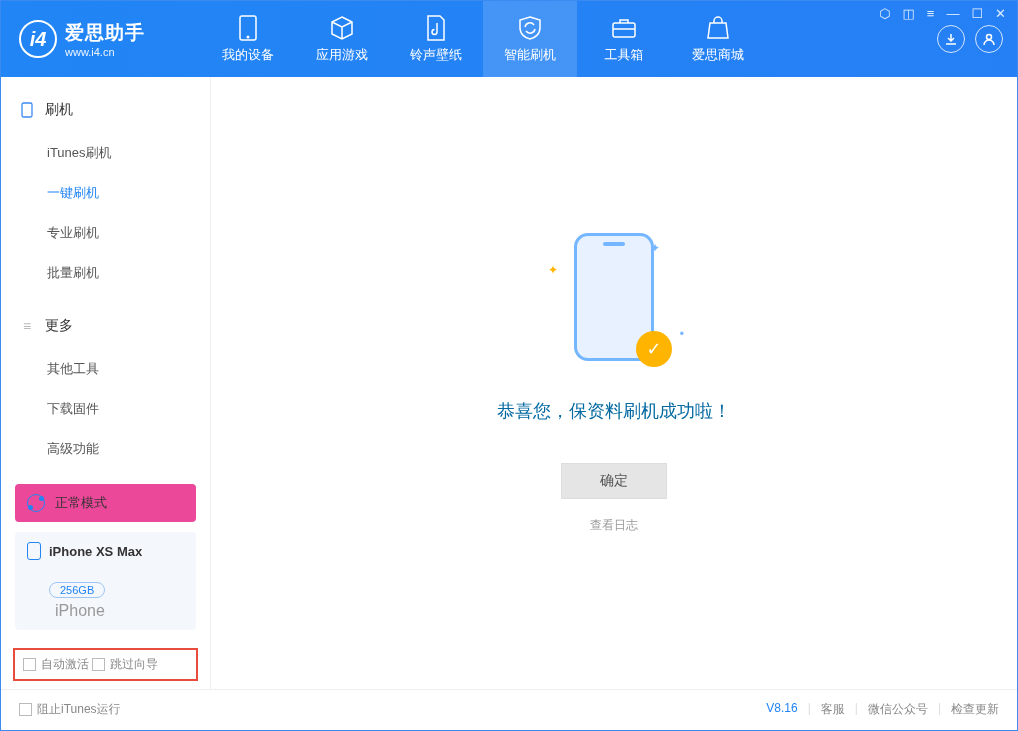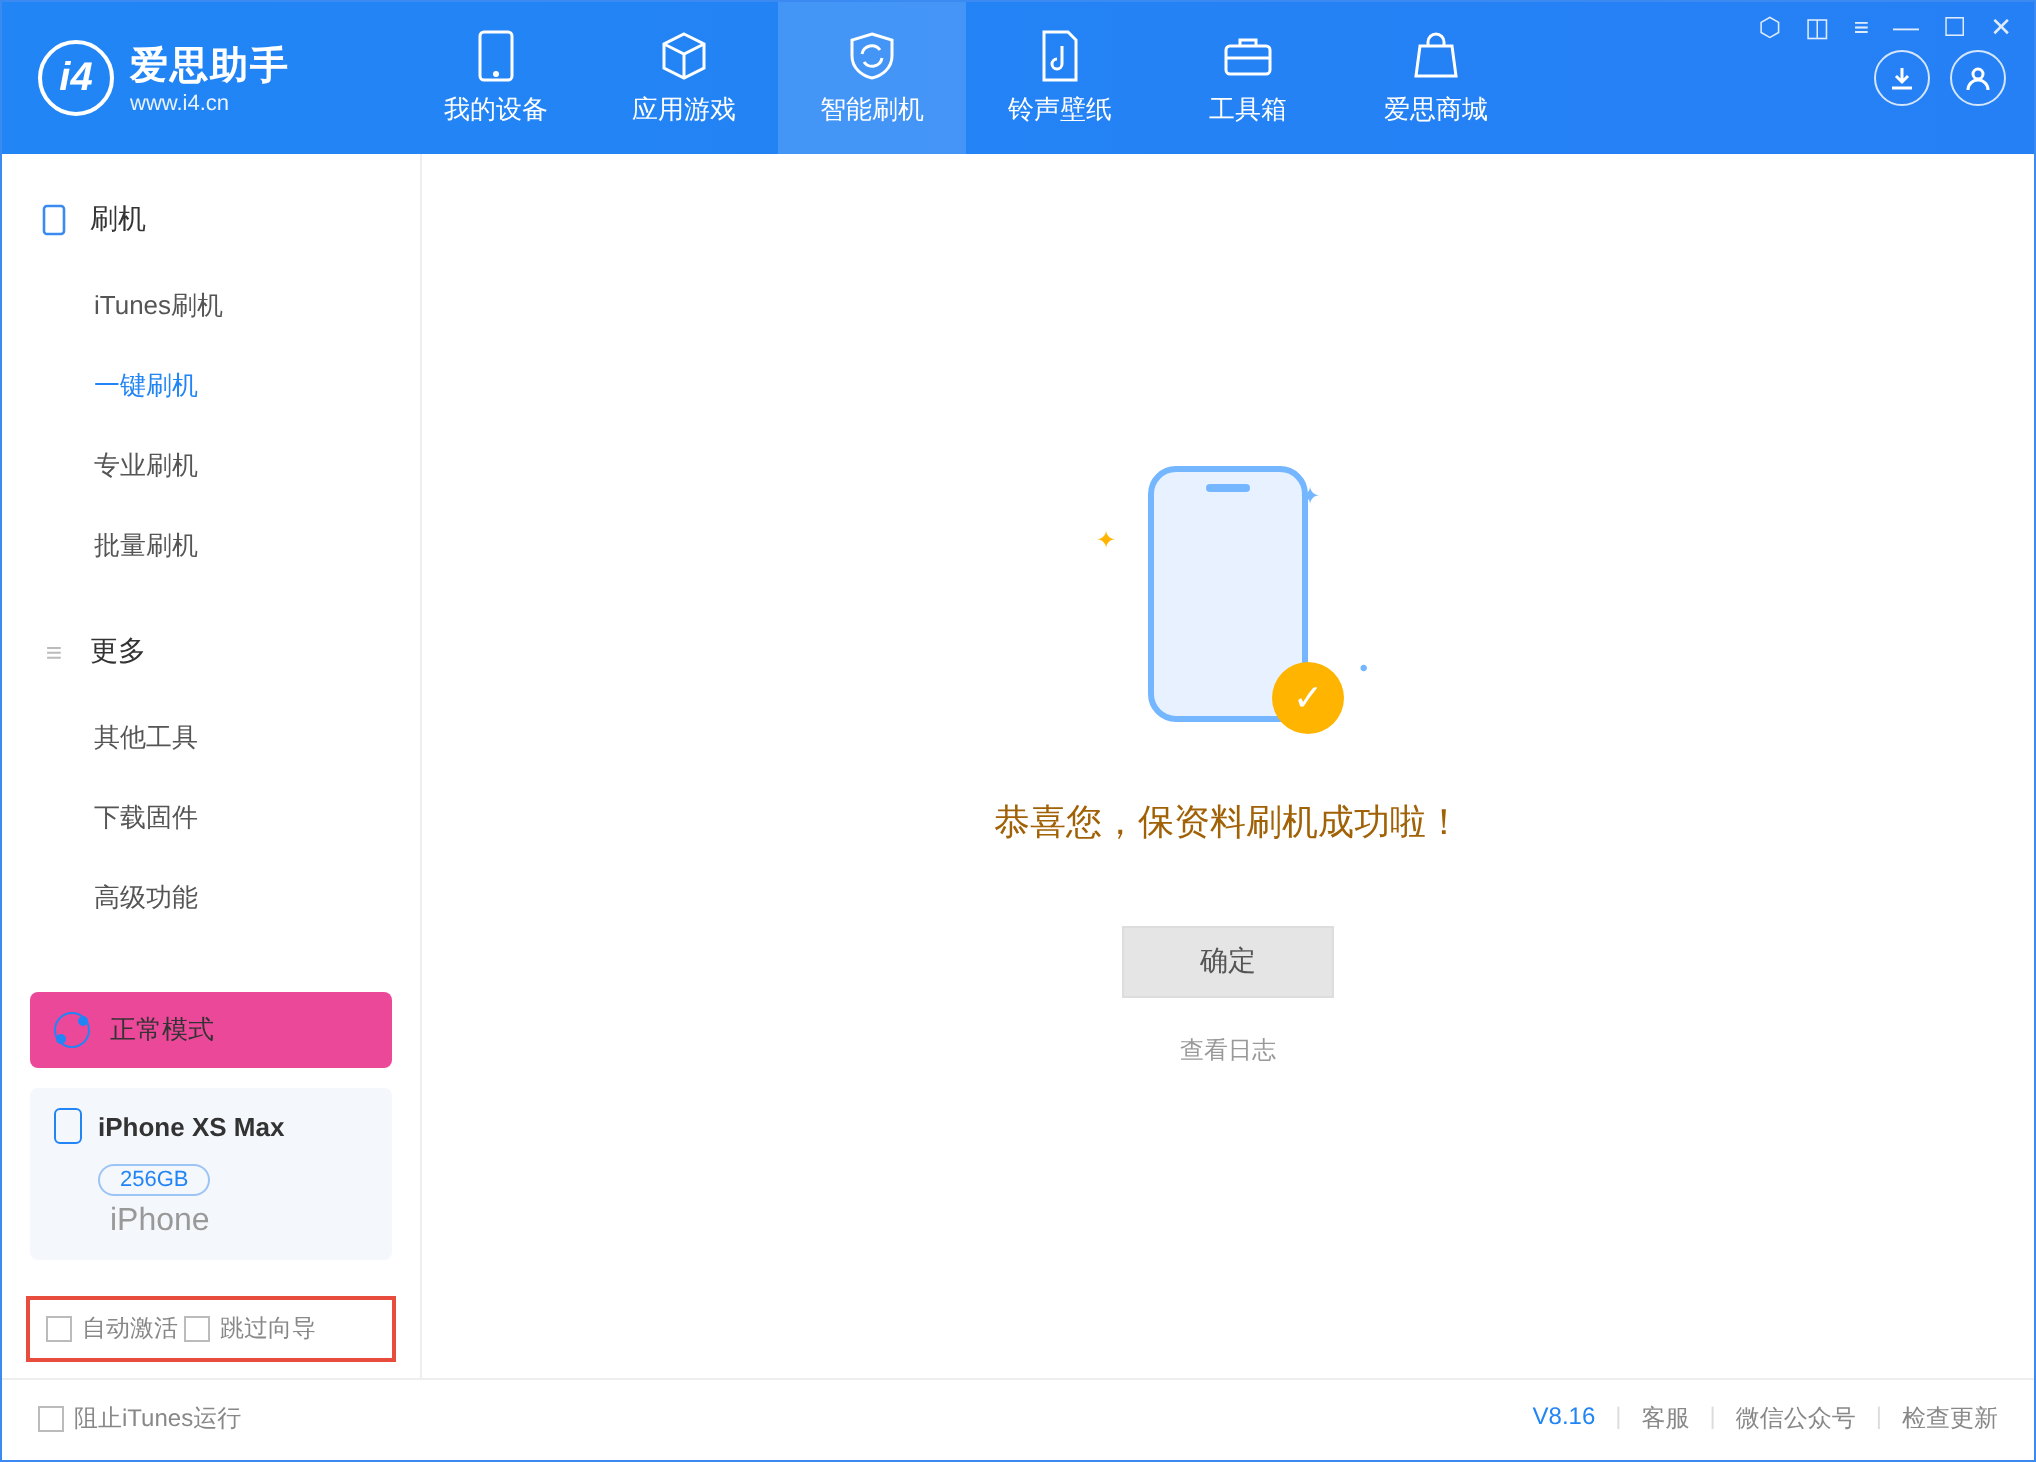--- a/index.html
+++ b/index.html
@@ -28,35 +28,35 @@
 .side-item{padding:11px 18px 11px 46px;font-size:13px;color:#555;cursor:pointer}
 .side-item.active{color:#2185f5}
 .device-area{margin-top:auto;padding:10px 14px 14px}
 .mode-card{background:#ec4899;border-radius:4px;padding:10px 12px;display:flex;align-items:center;font-size:13px;color:#333;margin-bottom:10px}
 .mode-icon{width:18px;height:18px;border:1.5px solid #2185f5;border-radius:50%;margin-right:10px;position:relative}
 .mode-icon:before{content:"";position:absolute;width:5px;height:5px;background:#2185f5;border-radius:50%;top:1px;right:0}
 .mode-icon:after{content:"";position:absolute;width:5px;height:5px;background:#2185f5;border-radius:50%;bottom:1px;left:0}
 .device-card{background:#f4f7fb;border-radius:4px;padding:10px 12px}
 .device-name{font-size:13px;font-weight:bold;color:#333;display:flex;align-items:center}
 .device-name .dev-icon{width:14px;height:18px;border:1.5px solid #2185f5;border-radius:3px;margin-right:8px}
-.device-badge{display:inline-block;margin-top:10px;margin-left:22px;padding:1px 10px;border-radius:10px;font-size:11px;color:#2185f5;border:1px solid #9cc5f5}
+.device-badge{display:inline-block;margin-top:22px;margin-left:22px;padding:1px 10px;border-radius:10px;font-size:11px;color:#2185f5;border:1px solid #9cc5f5}
 .device-type{margin-left:28px;margin-top:4px;font-size:16px;color:#999}
 .bottom-opts{border:2px solid #e74c3c;margin:4px 12px 8px;padding:6px 8px;display:flex;gap:3px;align-items:center}
 .chk{display:flex;align-items:center;font-size:12px;color:#888;cursor:pointer}
 .chk-box{width:13px;height:13px;border:1px solid #bbb;margin-right:5px}
 .main{flex:1;display:flex;flex-direction:column;align-items:center;justify-content:center;position:relative}
 .illus{position:relative;width:140px;height:140px;margin-bottom:26px}
 .phone{width:80px;height:128px;border:3px solid #74b6ff;border-radius:14px;background:#e7f1ff;margin:0 auto;position:relative}
 .phone:before{content:"";position:absolute;top:6px;left:50%;transform:translateX(-50%);width:22px;height:4px;background:#74b6ff;border-radius:2px}
 .badge{position:absolute;bottom:6px;right:12px;width:36px;height:36px;background:#ffb400;border-radius:50%;display:flex;align-items:center;justify-content:center;color:#fff;font-size:18px}
 .sparkle{position:absolute;color:#ffb400;font-size:12px}
 .s1{top:30px;left:4px}
 .s2{top:8px;right:24px;color:#74b6ff}
 .s3{bottom:32px;right:0;color:#74b6ff}
-.msg{font-size:18px;color:#a16207;margin-bottom:40px}
+.msg{font-size:18px;color:#0369a1;margin-bottom:40px}
 .btn{padding:8px 38px;border:1px solid #ddd;background:#e5e5e5;font-size:14px;color:#555;cursor:pointer;margin-bottom:18px}
 .link{font-size:12px;color:#999;cursor:pointer}
 .footer{height:40px;border-top:1px solid #eee;display:flex;align-items:center;padding:0 18px;font-size:12px;color:#888}
 .footer-right{margin-left:auto;display:flex;align-items:flex-start;gap:10px}
 .ver{color:#2185f5}
 .divider{color:#ddd}
 .flink{color:#888;cursor:pointer}
 svg{display:block}
 </style>
 </head>
@@ -90,37 +90,37 @@
       <div class="nav-label">我的设备</div>
     </div>
     <div class="nav-item">
       <div class="nav-icon">
           <svg width="26" height="26" viewBox="0 0 26 26">
             <path d="M13 2 L23 7 L23 19 L13 24 L3 19 L3 7 Z M3 7 L13 12 L23 7 M13 12 L13 24" fill="none" stroke="#fff" stroke-width="1.5"></path>
           </svg>
         </div>
       <div class="nav-label">应用游戏</div>
     </div>
+    <div class="nav-item">
+      <div class="nav-icon">
+          <svg width="22" height="26" viewBox="0 0 22 26">
+            <path d="M3 1 H15 L19 5 V25 H3 Z" fill="none" stroke="#fff" stroke-width="1.5"></path>
+            <path d="M12 8 V17 A2.5 2.5 0 1 1 9.5 14.5" fill="none" stroke="#fff" stroke-width="1.5"></path>
+          </svg>
+        </div>
+      <div class="nav-label">铃声壁纸</div>
+    </div>
     <div class="nav-item active">
       <div class="nav-icon">
           <svg width="26" height="26" viewBox="0 0 26 26">
             <path d="M13 2 L23 5 V13 C23 19 18 23 13 24 C8 23 3 19 3 13 V5 Z" fill="none" stroke="#fff" stroke-width="1.5"></path>
             <path d="M8 12 A5 5 0 0 1 17 10 M18 14 A5 5 0 0 1 9 16" fill="none" stroke="#fff" stroke-width="1.5"></path>
           </svg>
         </div>
       <div class="nav-label">智能刷机</div>
-    </div>
-    <div class="nav-item">
-      <div class="nav-icon">
-          <svg width="22" height="26" viewBox="0 0 22 26">
-            <path d="M3 1 H15 L19 5 V25 H3 Z" fill="none" stroke="#fff" stroke-width="1.5"></path>
-            <path d="M12 8 V17 A2.5 2.5 0 1 1 9.5 14.5" fill="none" stroke="#fff" stroke-width="1.5"></path>
-          </svg>
-        </div>
-      <div class="nav-label">铃声壁纸</div>
     </div>
     <div class="nav-item">
       <div class="nav-icon">
           <svg width="26" height="22" viewBox="0 0 26 22">
             <rect x="2" y="6" width="22" height="14" rx="2" fill="none" stroke="#fff" stroke-width="1.5"></rect>
             <path d="M9 6 V3 H17 V6 M2 12 H24" fill="none" stroke="#fff" stroke-width="1.5"></path>
           </svg>
         </div>
       <div class="nav-label">工具箱</div>
     </div>

